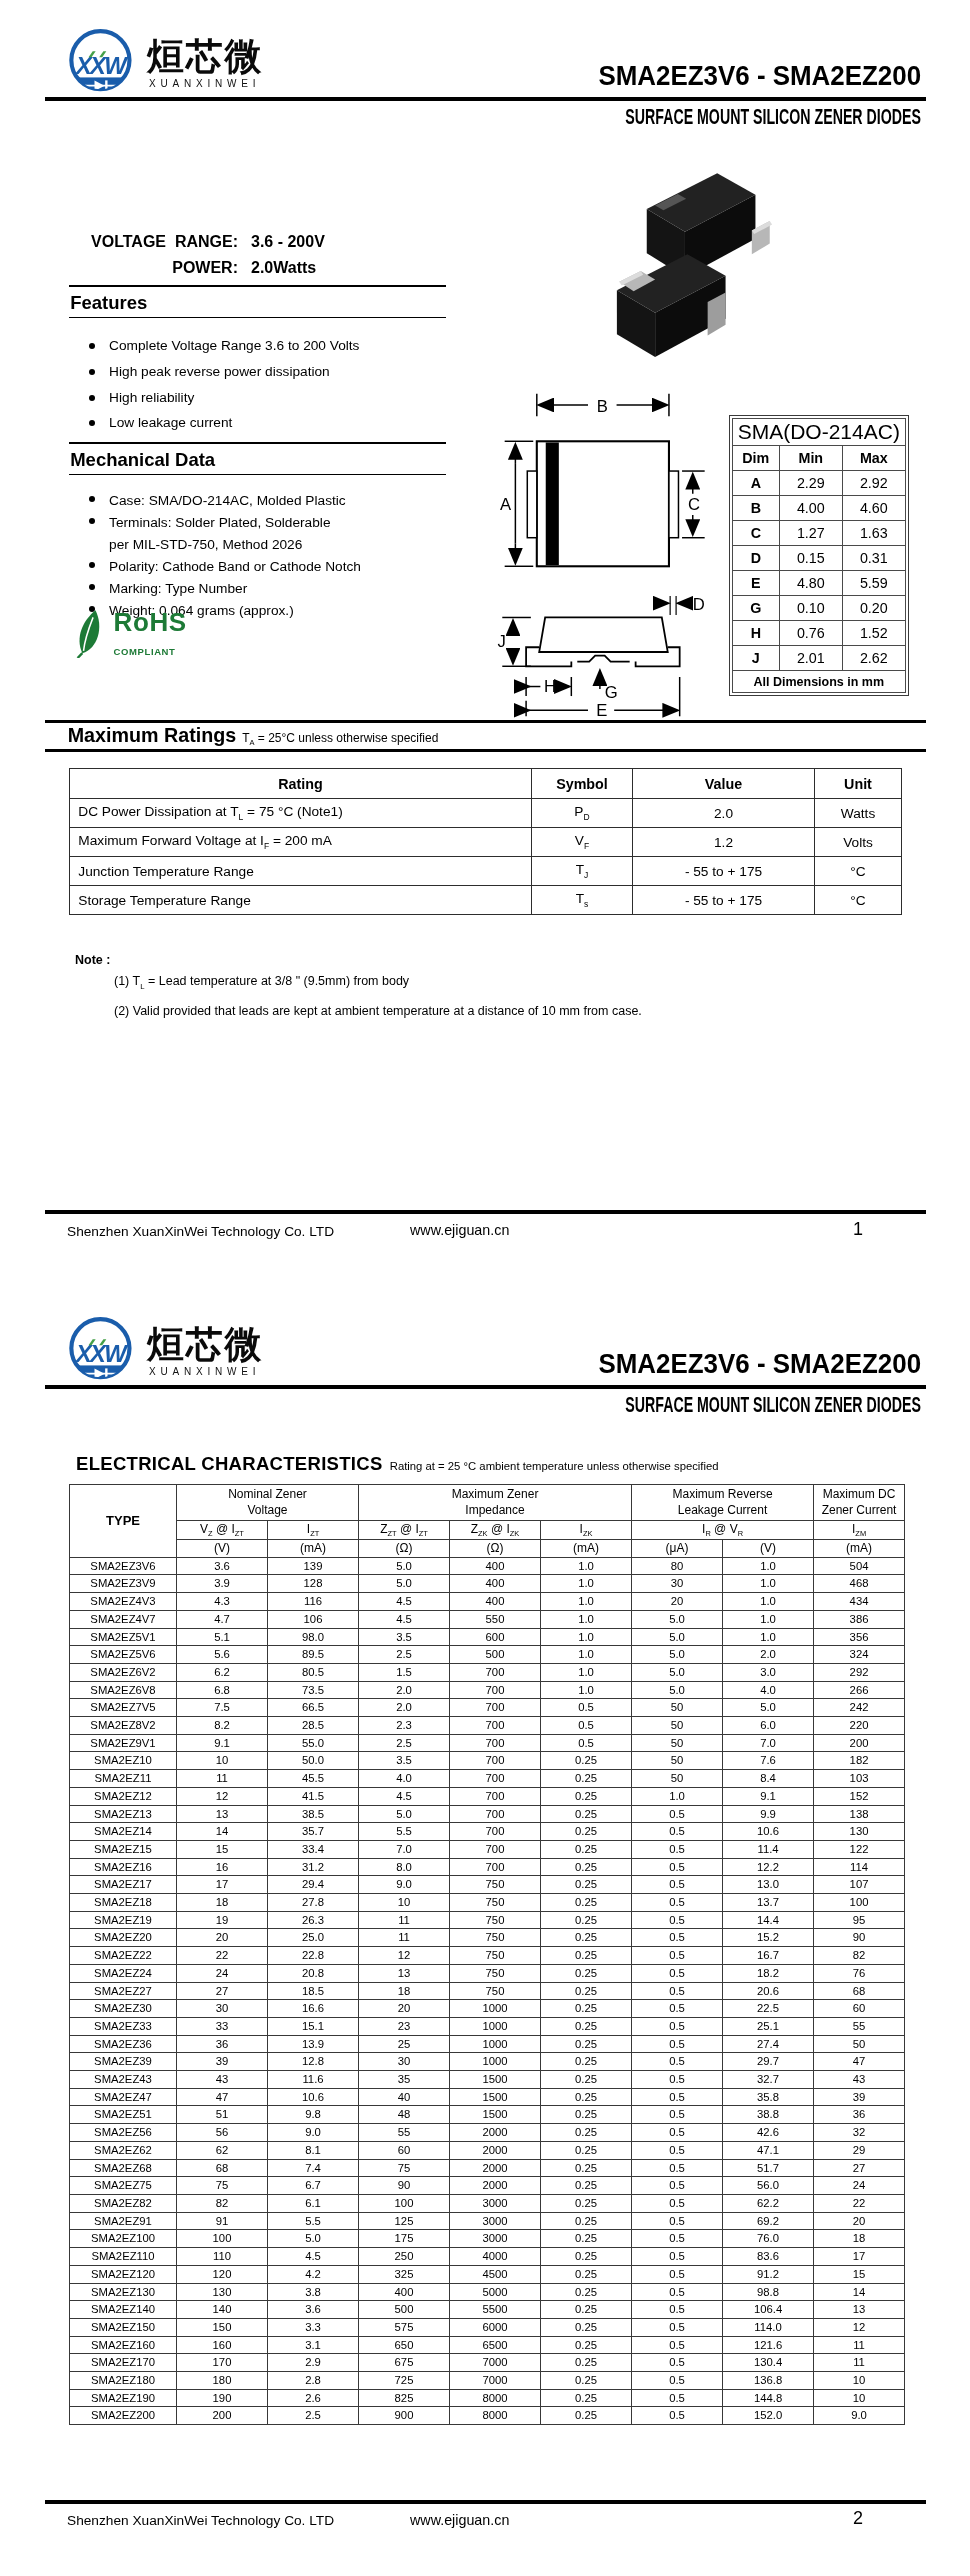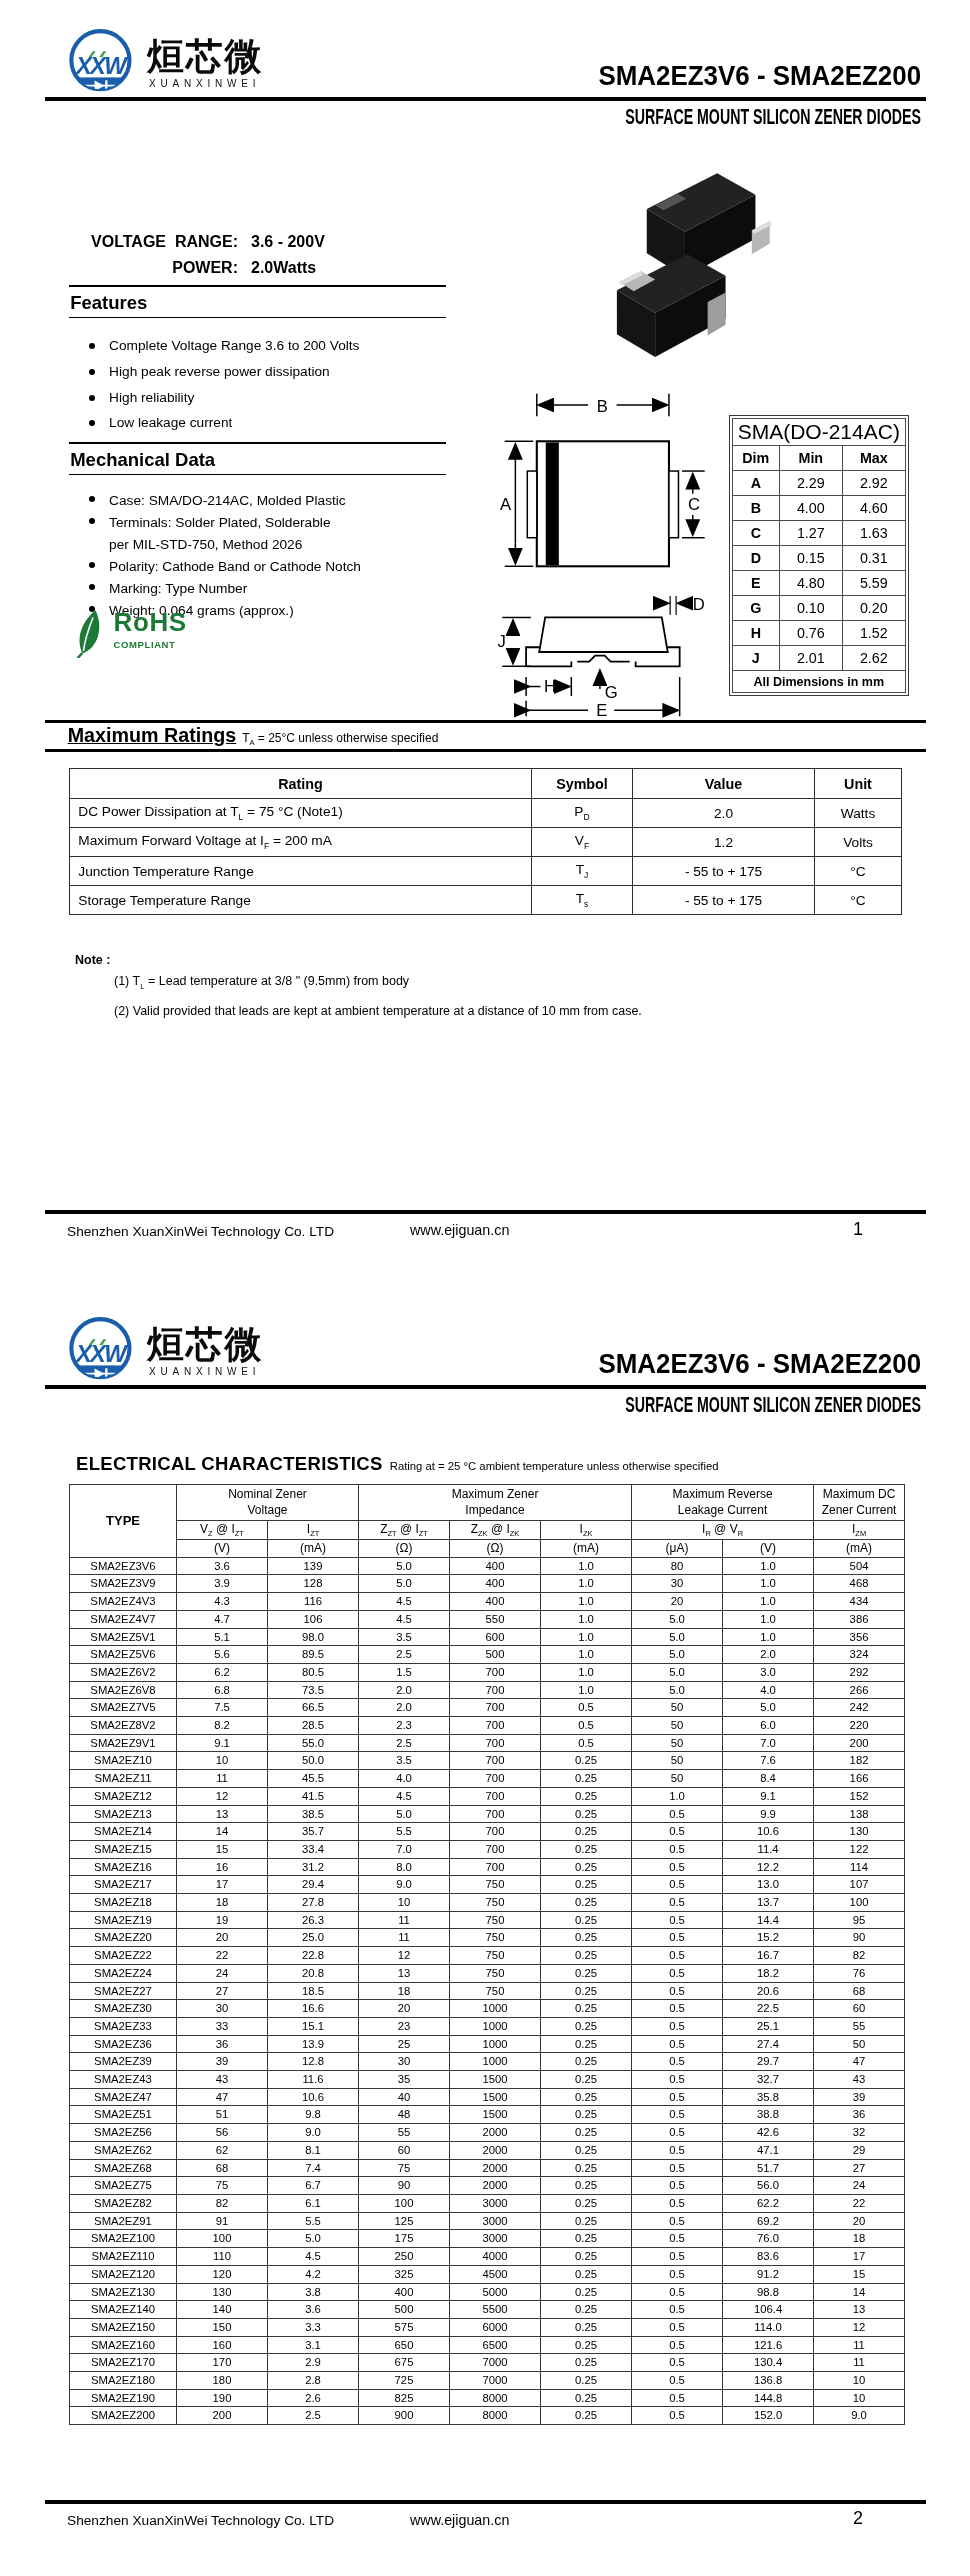--- a/index.html
+++ b/index.html
@@ -42,39 +42,39 @@
   #features-list li { display:flex; margin-bottom:7.8px; }
   #features-list .li-text div { line-height:18px; }
   #mech-list { left:76px; top:482px; font-size:13.7px; }
   #mech-list li { display:flex; margin-bottom:0; }
   #mech-list .li-text div { line-height:22px; }
   .dot { width:6px; height:6px; border-radius:50%; background:#000; margin:6px 14.3px 0 4.8px; flex:none; }
 
   .rohs { position:absolute; left:75px; top:609px; display:flex; align-items:flex-start; }
   .rohs-txt { margin-left:3.6px; color:#1d7a36; }
   .rohs-t1 { font-size:26px; font-weight:bold; line-height:26px; letter-spacing:0.6px; }
-  .rohs-t2 { font-size:9.5px; font-weight:bold; letter-spacing:0.6px; margin-top:4px; }
+  .rohs-t2 { font-size:9.5px; font-weight:bold; letter-spacing:0.6px; margin-top:11px; }
 
   
   .pkg3d { position:absolute; left:581px; top:160px; }
   .pkg-drawing { position:absolute; left:488px; top:386px; }
   .dim-wrap { position:absolute; left:729px; top:415px; width:174px; border:1.2px solid #3a3a3a; padding:1.8px; background:#fff; }
   table.dim { width:100%; border-collapse:collapse; font-size:14.3px; text-align:center; }
   table.dim td, table.dim th { border:1.2px solid #4a4a4a; height:24px; padding:0; }
   table.dim .dim-title { font-size:21px; font-weight:normal; height:26px; }
   table.dim th { font-weight:bold; }
   table.dim .dim-key { font-weight:bold; }
   table.dim .dim-foot { font-weight:bold; font-size:12.5px; height:21.5px; }
   table.dim col.c-k { width:47px; }
 
   
   .mr-wrap { position:absolute; left:45px; width:881px; top:720px; }
   .mr-line { height:3px; background:#000; }
   .mr-row { display:flex; align-items:baseline; padding:1.2px 0 1.2px 22.7px; }
-  .mr-h { font-size:19.7px; font-weight:bold;text-decoration:underline; }
+  .mr-h { font-size:19.7px; font-weight:bold; }
   .mr-cond { font-size:12px; margin-left:6px; }
   table.rat { position:absolute; left:69px; top:768px; width:832px; border-collapse:collapse;
               font-size:13.7px; text-align:center; table-layout:fixed; }
   table.rat th, table.rat td { border:1.2px solid #2d2d2d; padding:0; }
   table.rat th { font-weight:bold; height:29px; font-size:14.3px; }
   table.rat td { height:28px; }
   table.rat td.rat-left { text-align:left; padding-left:8.3px; }
   col.c-rating { width:462px; } col.c-sym { width:101px; } col.c-val { width:182px; } col.c-unit { width:87px; }
 
   .note { position:absolute; left:75px; top:953px; font-size:12.5px; }
@@ -648,21 +648,21 @@
           </tr>
           <tr>
             <td class="type-cell">SMA2EZ11</td>
             <td>11</td>
             <td>45.5</td>
             <td>4.0</td>
             <td>700</td>
             <td>0.25</td>
             <td>50</td>
             <td>8.4</td>
-            <td>166</td>
+            <td>103</td>
           </tr>
           <tr>
             <td class="type-cell">SMA2EZ12</td>
             <td>12</td>
             <td>41.5</td>
             <td>4.5</td>
             <td>700</td>
             <td>0.25</td>
             <td>1.0</td>
             <td>9.1</td>

